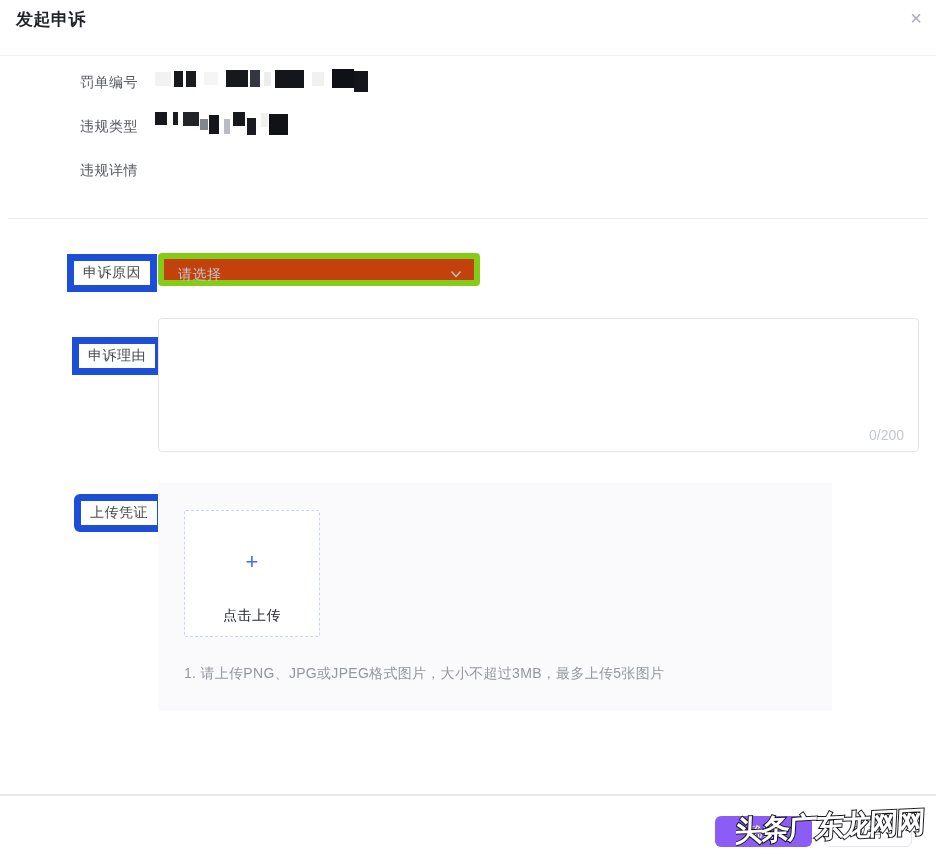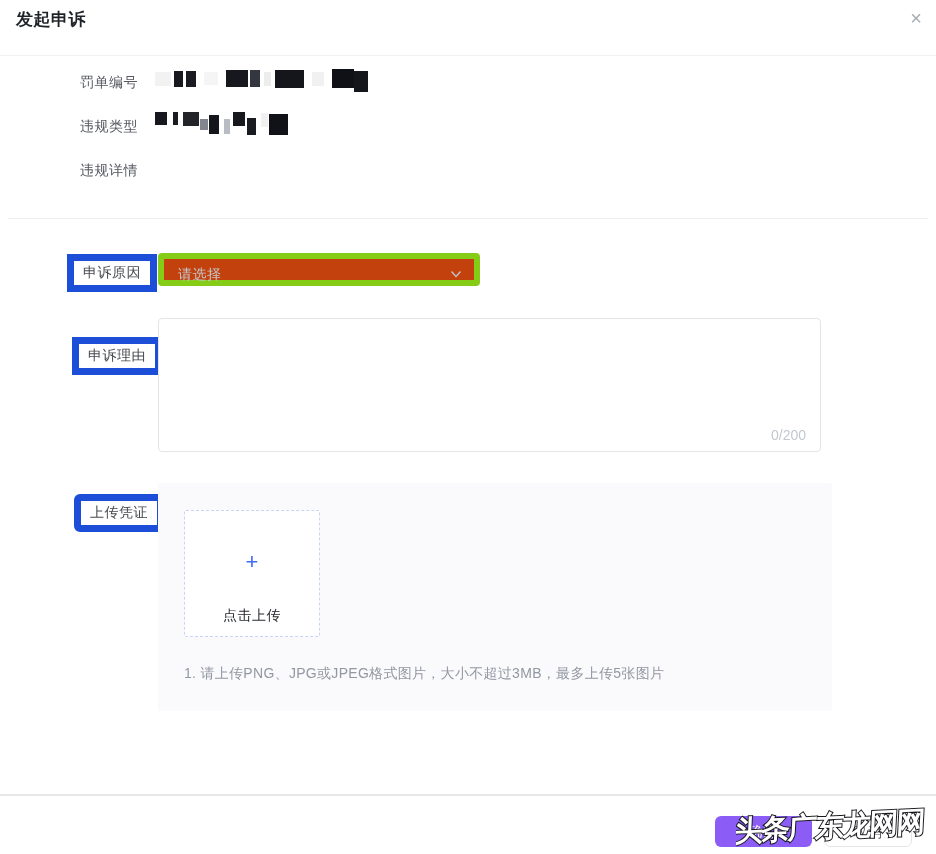--- a/index.html
+++ b/index.html
@@ -19,21 +19,21 @@
   
   .divider { position:absolute; left:8px; width:920px; height:1px; background:#ededee; }
   
   .red-label { position:absolute; border:7px solid #1d4ed8; color:#46494f; font-size:14px; padding:3px 9px; letter-spacing:0.5px; background:#fff; }
   
   .select { position:absolute; left:158px; width:322px; height:33px; border:6px solid #84cc16; border-radius:4px; background:#c2410c; }
   .select-placeholder { position:absolute; left:14px; top:7px; font-size:14px; color:#c3c7ce; letter-spacing:0.5px; }
   .chevron { position:absolute; right:12px; top:9px; width:12px; height:12px; }
   .chevron svg { display:block; }
   
-  .textarea { position:absolute; left:158px; width:663px; height:134px; border:1px solid #e3e5e8; border-radius:4px; background:#fff; }
+  .textarea { position:absolute; left:158px; width:761px; height:134px; border:1px solid #e3e5e8; border-radius:4px; background:#fff; }
   .counter { position:absolute; right:14px; bottom:8px; font-size:14px; color:#c3c7ce; }
   
   .upload-panel { position:absolute; left:158px; width:674px; height:228px; background:#fafafc; border-radius:2px; }
   .upload-box { position:absolute; left:26px; top:27px; width:136px; height:127px; background:#ffffff; border:1px dashed #c9d3f8; border-radius:2px; cursor:pointer; }
   .plus { position:absolute; left:0; right:0; top:38px; text-align:center; font-size:22px; color:#3f6bf5; font-weight:400; }
   .upload-text { position:absolute; left:0; right:0; top:96px; text-align:center; font-size:14px; color:#26292e; letter-spacing:0.5px; }
   .upload-hint { position:absolute; left:26px; top:182px; font-size:14px; color:#9297a1; letter-spacing:0.3px; }
   
   .footer-divider { position:absolute; left:0; top:794px; width:936px; height:2px; background:#e7e8ea; }
   .btn { position:absolute; top:816px; height:31px; border-radius:6px; font-size:14px; text-align:center; line-height:31px; cursor:pointer; letter-spacing:1px; }

